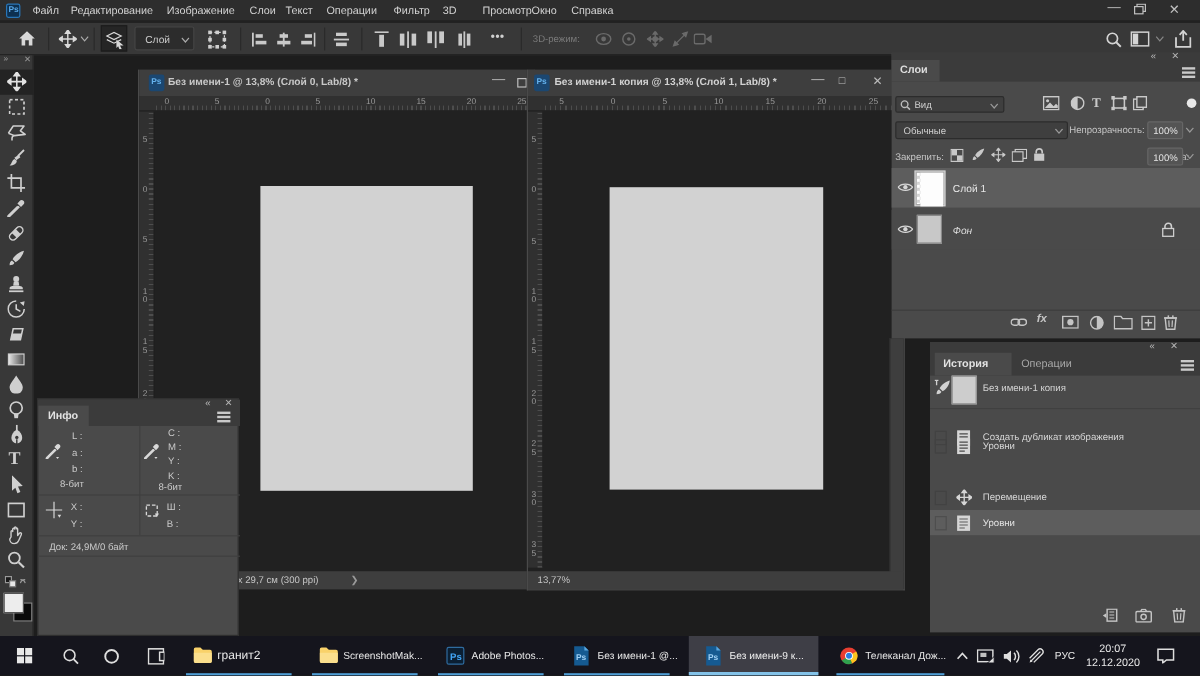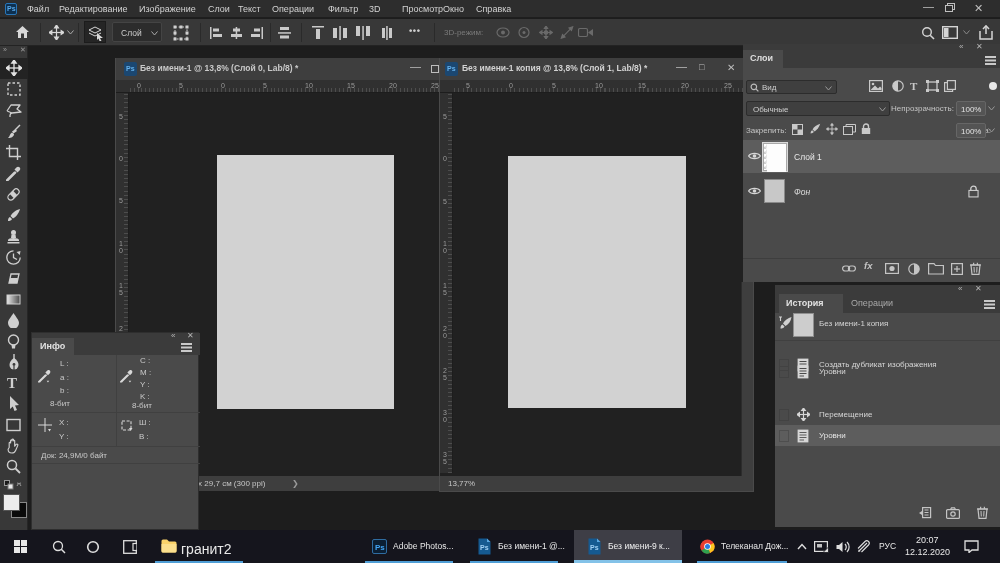--- a/index.html
+++ b/index.html
@@ -711,21 +711,29 @@
   <svg class="abs" style="left:123px;top:10px;" width="14" height="14" viewBox="0 0 14 14">
       <rect x="0.7" y="0.7" width="12.6" height="12.6" fill="none" stroke="#dedede" stroke-width="1.3"></rect>
       <rect x="10" y="3.5" width="4" height="7" fill="#15151d" stroke="#dedede" stroke-width="1.2"></rect>
     </svg>
 
   <div class="abs" style="left:152px;top:0;width:94px;height:33px;">
     <svg class="abs" style="left:9px;top:9px;" width="16" height="14" viewBox="0 0 16 14">
         <path d="M0.5 2 A1.5 1.5 0 0 1 2 0.5 L6 0.5 L8 2.5 L14 2.5 A1.5 1.5 0 0 1 15.5 4 L15.5 12 A1.5 1.5 0 0 1 14 13.5 L2 13.5 A1.5 1.5 0 0 1 0.5 12 Z" fill="#f9d26a"></path>
         <path d="M0.5 5 L15.5 5 L15.5 12 A1.5 1.5 0 0 1 14 13.5 L2 13.5 A1.5 1.5 0 0 1 0.5 12 Z" fill="#fbdf8d"></path>
       </svg>
-    <div class="txt" style="left:29px;top:11px;font-size:14px;color:#e8e8e8;">гранит2</div>
+    <div class="txt" style="left:29px;top:11px;font-size:10px;color:#e8e8e8;">гранит2</div>
+    <div class="abs" style="left:3px;bottom:0;width:88px;height:2px;background:#4f9ed6;"></div>
+  </div>
+  <div class="abs" style="left:257px;top:0;width:94px;height:33px;">
+    <svg class="abs" style="left:9px;top:9px;" width="16" height="14" viewBox="0 0 16 14">
+        <path d="M0.5 2 A1.5 1.5 0 0 1 2 0.5 L6 0.5 L8 2.5 L14 2.5 A1.5 1.5 0 0 1 15.5 4 L15.5 12 A1.5 1.5 0 0 1 14 13.5 L2 13.5 A1.5 1.5 0 0 1 0.5 12 Z" fill="#f9d26a"></path>
+        <path d="M0.5 5 L15.5 5 L15.5 12 A1.5 1.5 0 0 1 14 13.5 L2 13.5 A1.5 1.5 0 0 1 0.5 12 Z" fill="#fbdf8d"></path>
+      </svg>
+    <div class="txt" style="left:29px;top:11px;font-size:8.5px;color:#e8e8e8;">ScreenshotMak...</div>
     <div class="abs" style="left:3px;bottom:0;width:88px;height:2px;background:#4f9ed6;"></div>
   </div>
   <div class="abs" style="left:362px;top:0;width:94px;height:33px;">
     <div class="abs" style="left:10px;top:9px;width:15px;height:15px;background:#0b1f33;border:1px solid #2f6ca0;border-radius:2px;">
         <div class="txt" style="left:2px;top:3px;font-size:8px;font-weight:bold;color:#42a5f5;">Ps</div>
       </div>
     <div class="txt" style="left:31px;top:11px;font-size:8.5px;color:#e8e8e8;">Adobe Photos...</div>
     <div class="abs" style="left:3px;bottom:0;width:88px;height:2px;background:#4f9ed6;"></div>
   </div>
   <div class="abs" style="left:467px;top:0;width:94px;height:33px;">

